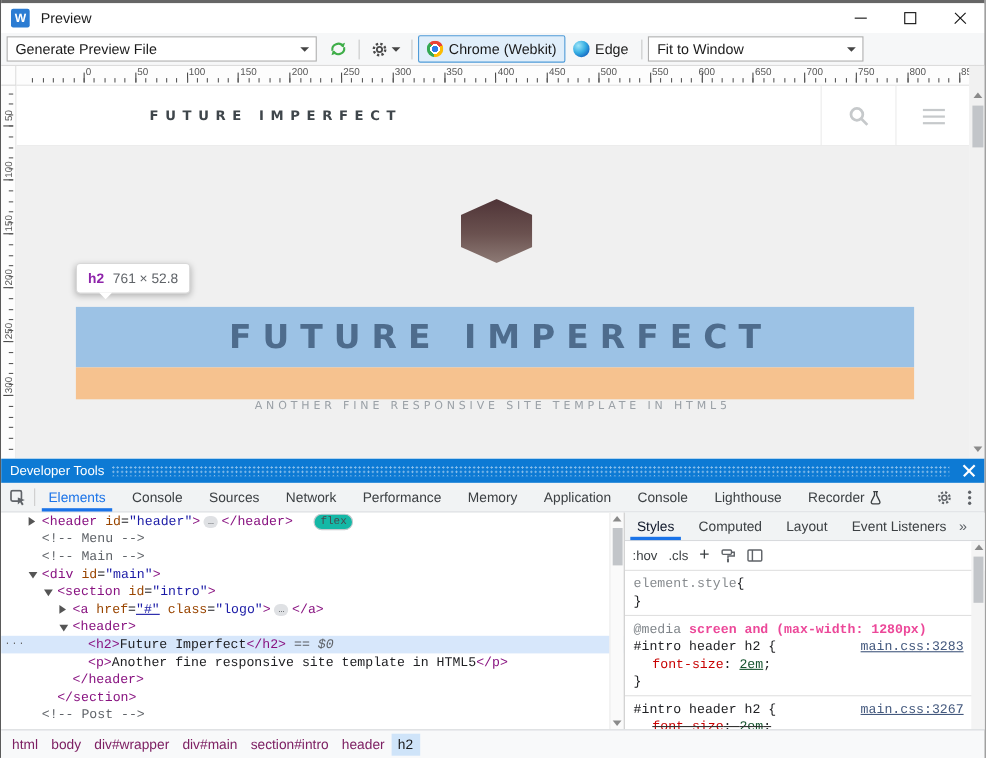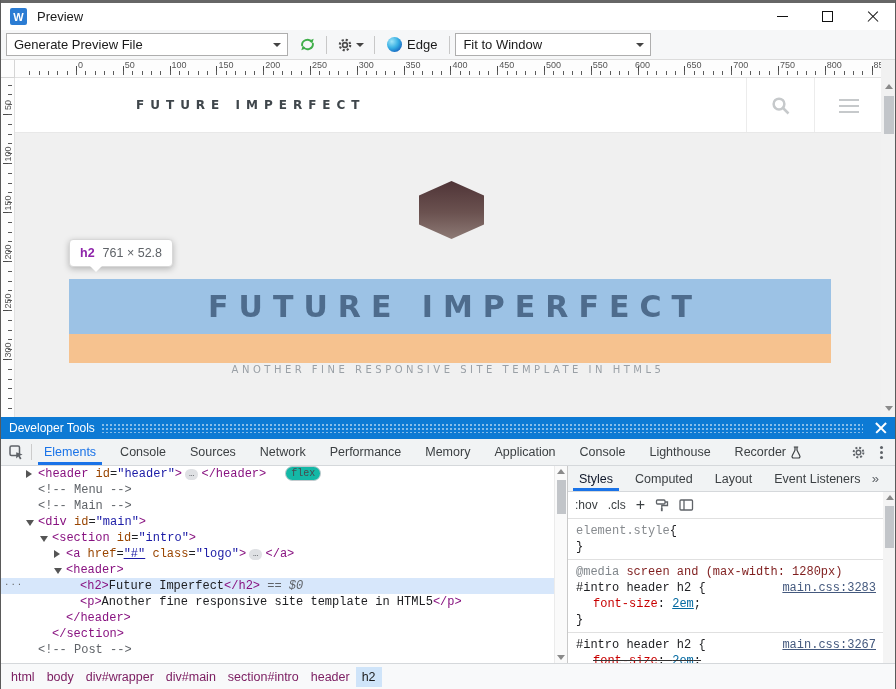--- a/index.html
+++ b/index.html
@@ -121,25 +121,25 @@
   .st-toolbar{position:absolute;left:0;top:26px;width:100%;height:27px;border-bottom:1px solid #e0e0e0;background:#fff;
     display:flex;align-items:center;padding-left:7px;box-sizing:border-box;gap:10px;}
   .filter-input{width:138px;height:17px;border:1px solid #c0c3c6;border-radius:9px;font-size:11px;padding:0 7px;color:#333;outline:none;font-family:"Liberation Sans",sans-serif;}
   .filter-input::placeholder{color:#8a8f94;}
   .st-toggle{font-size:12px;color:#3c4043;}
   .plus-btn{font-size:16px;color:#3c4043;line-height:14px;}
   .st-blocks{position:absolute;left:0;top:53px;width:316px;
     font-family:"Liberation Mono","DejaVu Sans Mono",monospace;font-size:12px;line-height:16px;color:#202124;}
   .s-block{padding:4px 8px;border-bottom:1px solid #e0e0e0;}
   .s-line{display:flex;}
-  .s-media{color:#80868b;} .s-mediaq{font-weight:normal;color:#7f1d1d;white-space:pre;}
+  .s-media{color:#80868b;} .s-mediaq{font-weight:bold;color:#ec4899;white-space:pre;}
   .s-esel{color:#878b8f;}
   .s-link{margin-left:auto;color:#44597e;text-decoration:underline;}
   .s-prop{padding-left:17px;}
-  .s-pname{color:#c80000;} .s-pval{color:#0369a1;text-decoration:underline;}
+  .s-pname{color:#c80000;} .s-pval{color:#14532d;text-decoration:underline;}
   .struck{text-decoration:line-through;text-decoration-color:#333;}
   .st-scroll{left:882px;top:26px;width:14px;height:171px;background:#f4f4f4;}
   .st-scroll .sb-thumb{left:2px;width:9px;}
   .st-scroll .sb-arrow{left:3px;}
   
   .crumbs{left:0;top:246px;width:100%;height:26px;background:#f8f9fa;border-top:1px solid #d5d8db;
     display:flex;align-items:center;padding-left:4px;box-sizing:border-box;font-size:12.5px;}
   .crumb{padding:3px 6px;color:#7d2063;}
   .crumb.selected{background:#cfe4f9;color:#1b1b1b;}
   svg{display:block;}
@@ -182,20 +182,24 @@
     </div>
     <div class="tb-sep"></div>
     <div class="tb-btn">
       <svg width="16" height="16" viewBox="0 0 16 16">
         <circle cx="8" cy="8" r="5.2" fill="none" stroke="#4a4a4a" stroke-width="2.2" stroke-dasharray="2.1 2.0"></circle>
         <circle cx="8" cy="8" r="2.4" fill="none" stroke="#4a4a4a" stroke-width="1.6"></circle>
       </svg>
       <span class="caret" style="margin-left:3px;"></span>
     </div>
     <div class="tb-sep"></div>
+    <div class="browser-btn selected">
+      <div class="chrome-logo"></div>
+      <span>Chrome (Webkit)</span>
+    </div>
     <div class="browser-btn">
       <div class="edge-logo"></div>
       <span>Edge</span>
     </div>
     <div class="tb-sep"></div>
     <div class="combo" style="width:196px;">
       <span>Fit to Window</span>
       <span class="caret"></span>
     </div>
   </div>

